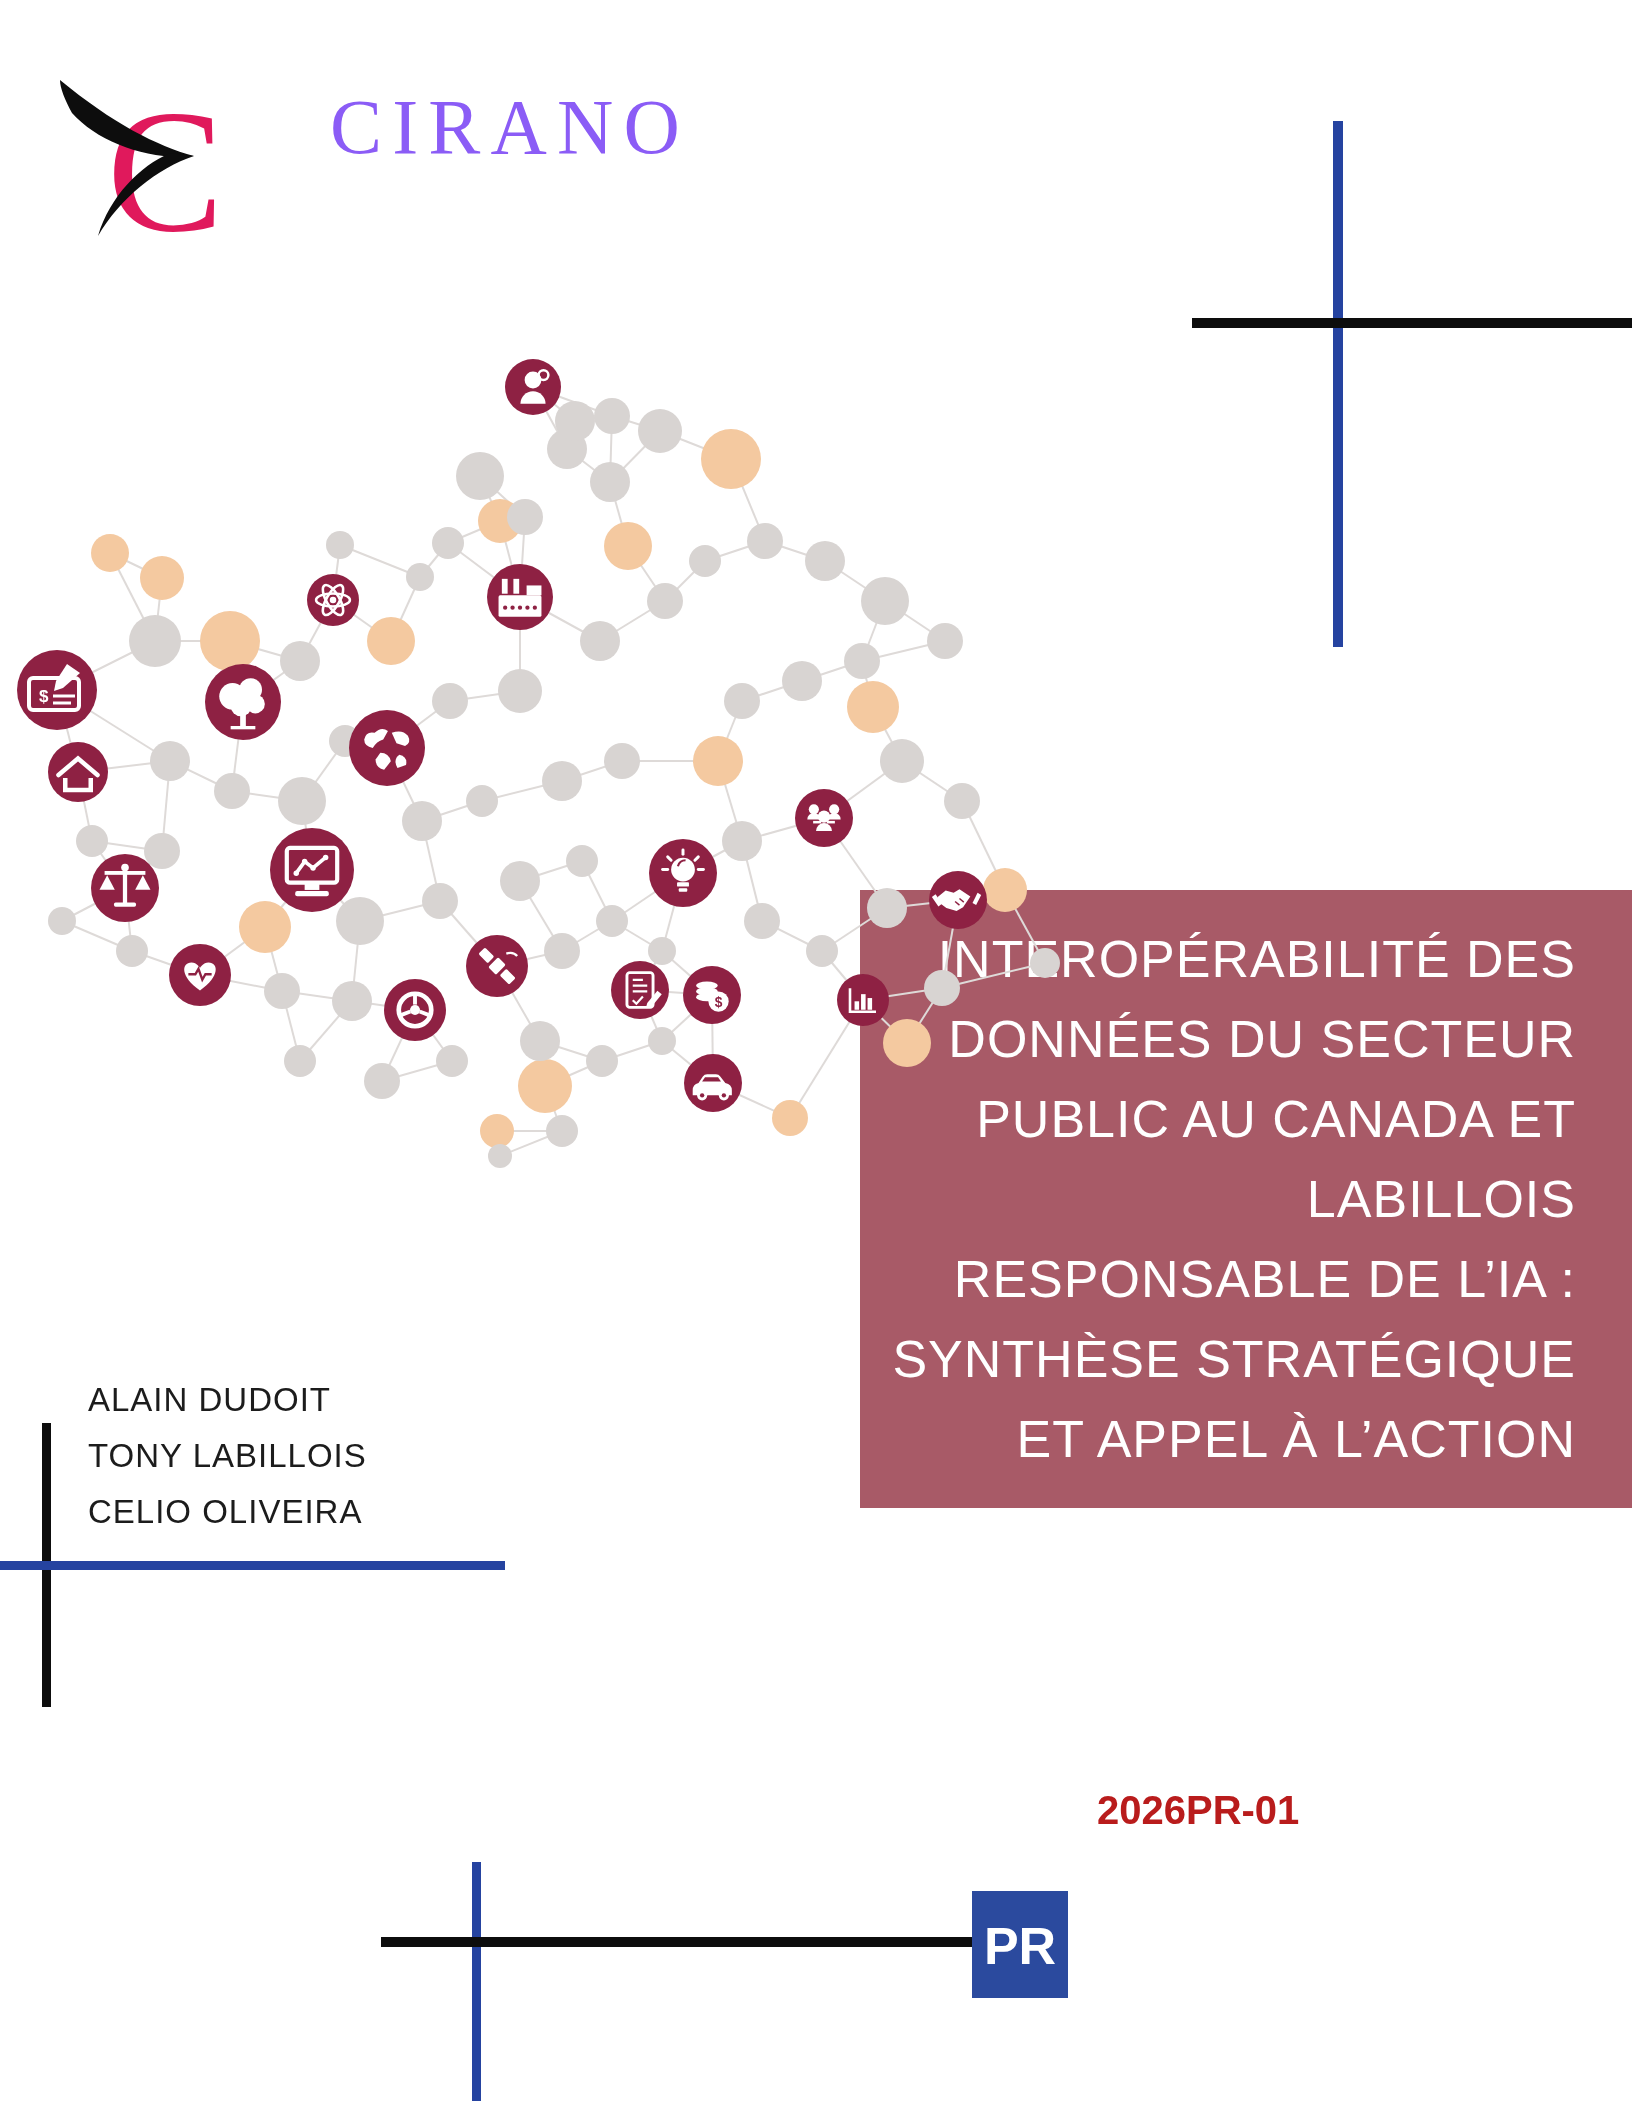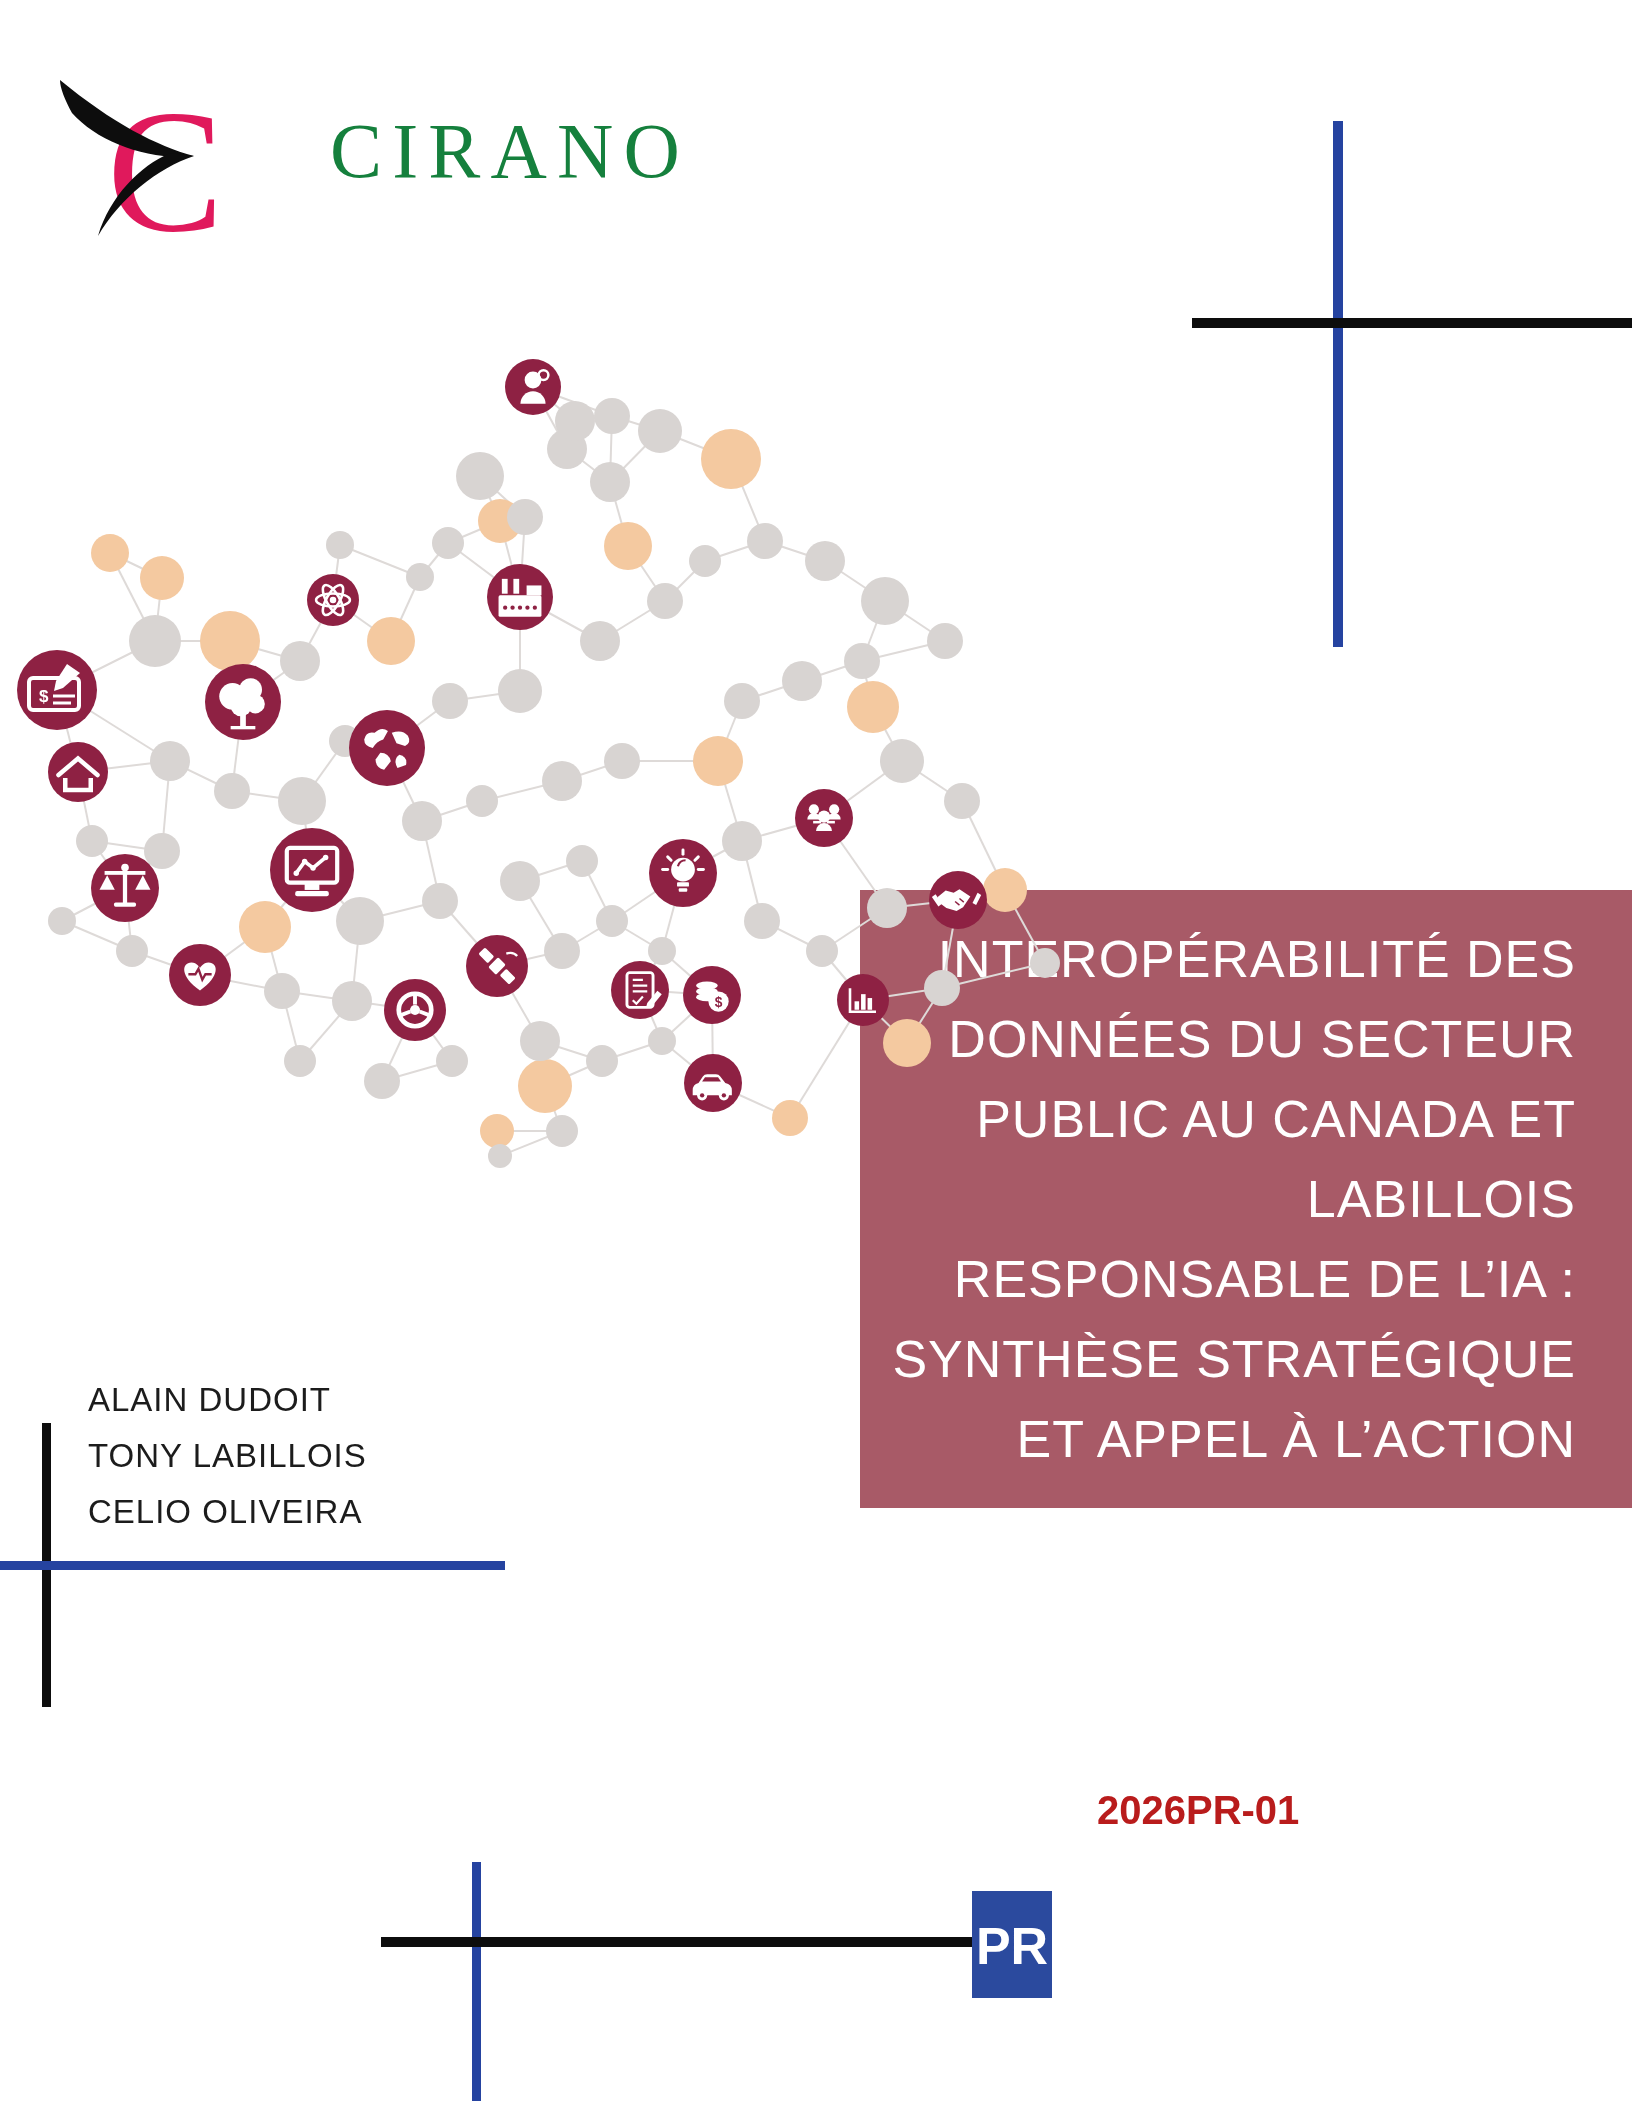--- a/index.html
+++ b/index.html
@@ -4,22 +4,22 @@
 <style>
   html,body{margin:0;padding:0;background:#ffffff;}
   .page{
     position:relative;width:1632px;height:2101px;background:#ffffff;
     overflow:hidden;font-family:"Liberation Sans",sans-serif;
   }
   
   .logo-mark{position:absolute;left:52px;top:68px;width:240px;height:180px;}
   .brand{
     position:absolute;left:330px;top:88px;
-    font-family:"Liberation Serif",serif;font-size:78px;color:#15803d;
-    letter-spacing:0.13em;font-weight:400;line-height:1;margin-top:24px;
+    font-family:"Liberation Serif",serif;font-size:78px;color:#8b5cf6;
+    letter-spacing:0.13em;font-weight:400;line-height:1;
   }
   .tagline{
     position:absolute;left:338px;top:170px;
     font-family:"Liberation Serif",serif;font-style:italic;font-weight:700;
     font-size:45px;color:#e0195c;line-height:1;
   }
   
   .rule{position:absolute;}
   .rule.blue{background:#2543a0;}
   .rule.black{background:#0d0d0d;}
@@ -40,21 +40,21 @@
     text-align:right;font-size:52px;font-weight:300;letter-spacing:1px;
     line-height:80px;white-space:nowrap;
   }
   
   .network{position:absolute;left:0;top:0;width:1632px;height:2101px;pointer-events:none;}
   
   .authors{position:absolute;left:88px;top:1372px;color:#1c1c1c;}
   .author{font-size:33px;letter-spacing:1px;line-height:56px;font-weight:400;}
   
   .pr-box{
-    position:absolute;left:972px;top:1891px;width:80px;height:107px;
+    position:absolute;left:972px;top:1891px;width:96px;height:107px;
     background:#2b4a9e;color:#ffffff;display:flex;align-items:flex-end;justify-content:center;
     box-sizing:border-box;padding-bottom:26px;
   }
   .pr-box span{font-size:52px;font-weight:700;line-height:1;}
   .pub-text{position:absolute;left:1097px;top:1783px;color:#b91c1c;}
   .pub-number,.pub-category{font-size:40px;font-weight:700;line-height:55px;white-space:nowrap;}
 </style>
 </head>
 <body>
 

